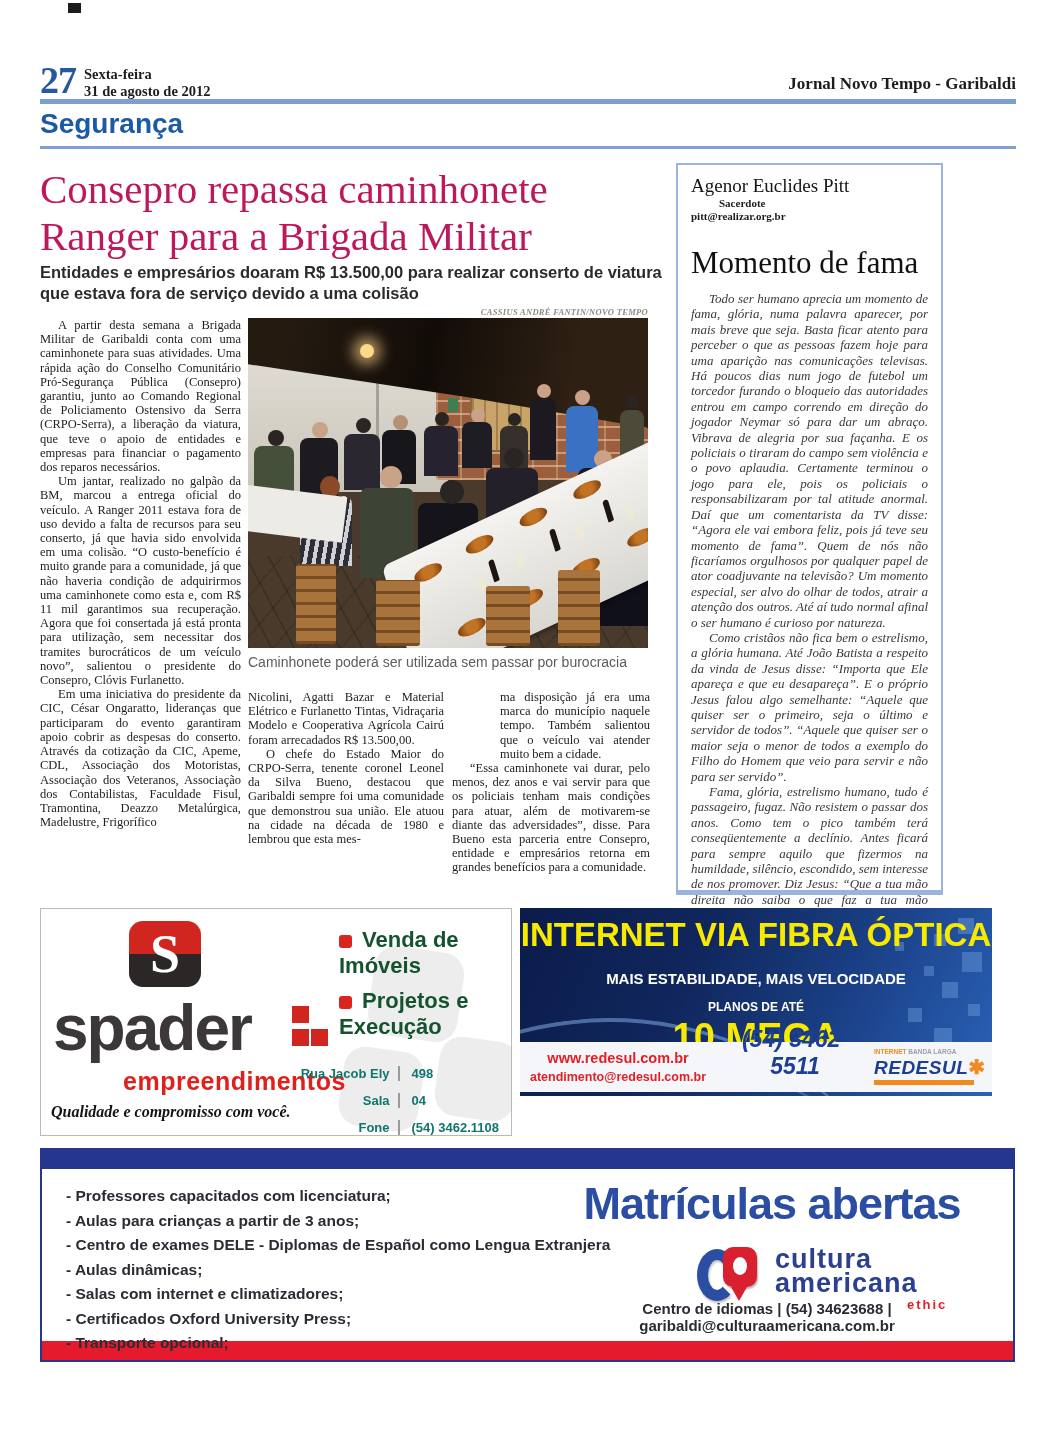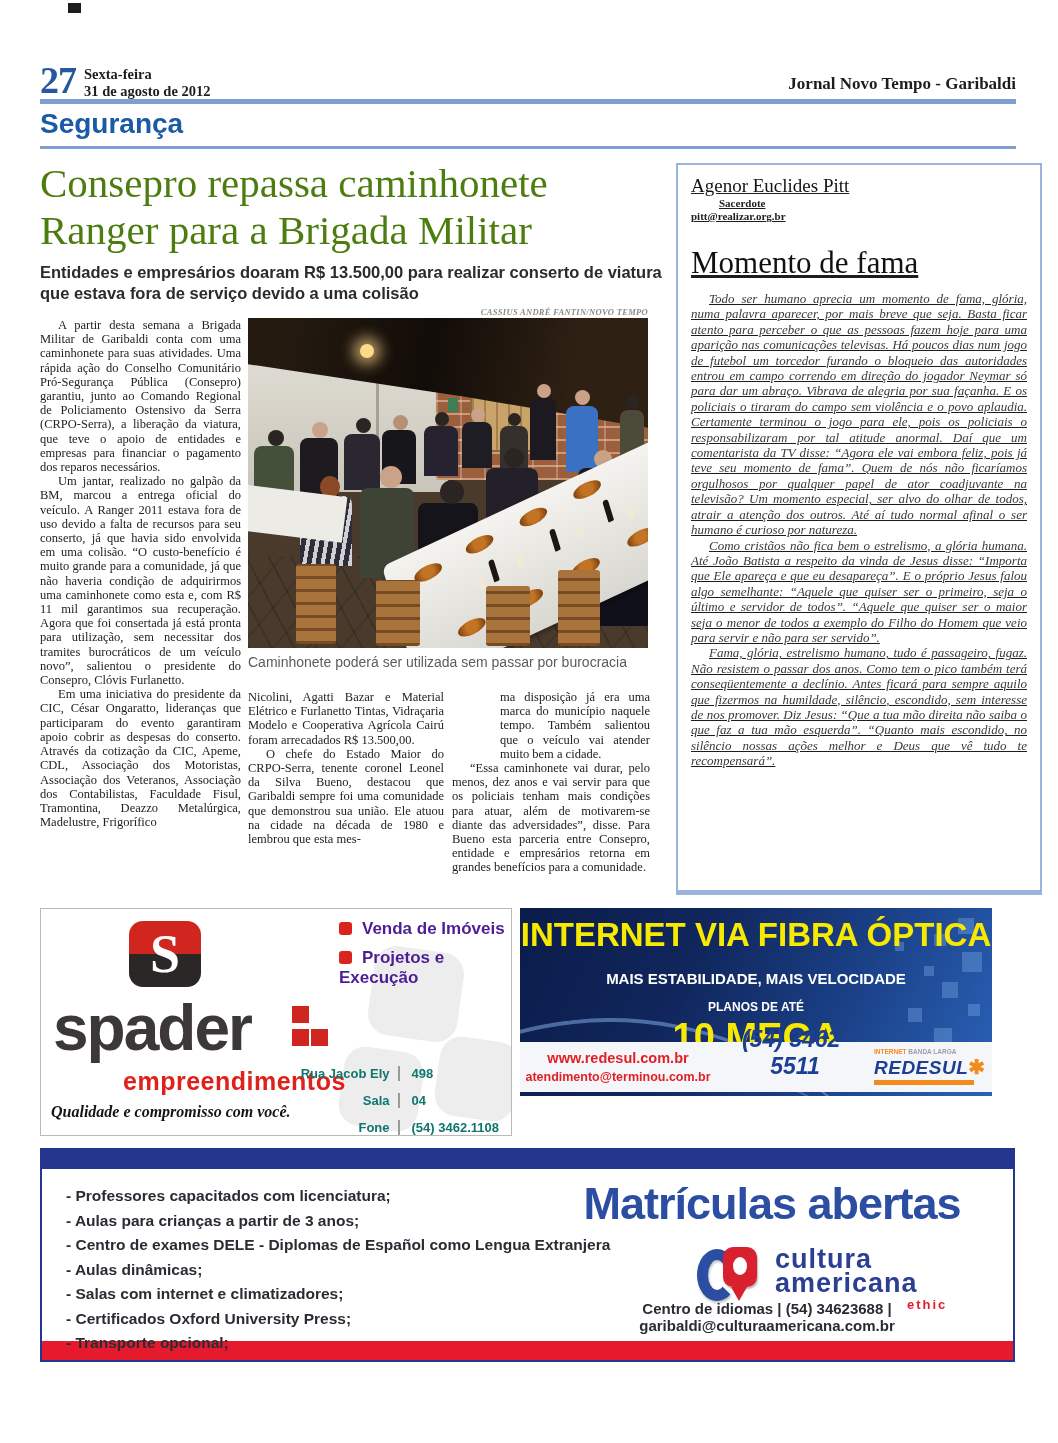--- a/index.html
+++ b/index.html
@@ -9,21 +9,21 @@
   .corner-mark{position:absolute;left:68px;top:3px;width:13px;height:10px;background:#1c1c1c;}
   .pagenum{position:absolute;left:40px;top:58px;font-size:38px;font-weight:bold;color:#26589e;letter-spacing:-1px;}
   .dateblock{position:absolute;left:84px;top:66px;font-weight:bold;font-size:14.5px;line-height:17px;color:#1d1d1f;}
   .masthead{position:absolute;right:42px;top:74px;font-weight:bold;font-size:17px;color:#1d1d1f;}
   .rule{position:absolute;left:40px;width:976px;background:#7f9fd1;}
   .rule1{top:99px;height:5px;}
   .section-title{position:absolute;left:40px;top:108px;font-family:"Liberation Sans",sans-serif;
                  font-weight:bold;font-size:28px;color:#1b5aa5;}
   .rule2{top:146px;height:3px;}
   
-  .headline{position:absolute;left:40px;top:160px;width:620px;font-size:41px;line-height:47px;color:#4d7c0f;}
+  .headline{position:absolute;left:40px;top:166px;width:620px;font-size:41px;line-height:47px;color:#be185d;}
   .subhead{position:absolute;left:40px;top:262px;width:625px;font-family:"Liberation Sans",sans-serif;
            font-weight:bold;font-size:16.5px;line-height:21px;color:#2b2b2d;}
   .bodycol{position:absolute;font-size:12.5px;line-height:14.2px;text-align:justify;color:#222224;}
   .bodycol p{margin:0;text-indent:18px;}
   .col1{left:40px;top:318px;width:201px;height:585px;}
   .col2{left:248px;top:690px;width:196px;height:215px;}
   .col3{left:452px;top:690px;width:198px;height:215px;}
   .photo-credit{position:absolute;left:248px;top:307px;width:400px;text-align:right;
                 font-size:8.5px;font-weight:bold;font-style:italic;color:#8a8a86;letter-spacing:.3px;}
   .caption{position:absolute;left:248px;top:654px;width:400px;font-family:"Liberation Sans",sans-serif;
@@ -57,22 +57,22 @@
   .bottle{position:absolute;width:6px;height:22px;border-radius:3px 3px 1px 1px;background:#1d1510;}
   .glass{position:absolute;width:7px;height:12px;border-radius:2px;background:rgba(240,235,210,.8);}
   .ph-tableL{left:-18px;top:172px;width:115px;height:46px;background:#ecebe6;transform:rotate(7deg);}
   .chair{position:absolute;background:#a8743c;border-radius:3px;
      background-image:repeating-linear-gradient(0deg,rgba(70,35,10,.5) 0 3px,transparent 3px 13px);}
   .ph-floor{left:0;bottom:0;width:100%;height:92px;
      background:linear-gradient(#7c5c42,#5a3f2c);
      background-image:repeating-linear-gradient(62deg,rgba(0,0,0,.18) 0 2px,transparent 2px 20px),
                       repeating-linear-gradient(-50deg,rgba(0,0,0,.12) 0 2px,transparent 2px 26px);}
   
-  .opinion{position:absolute;left:676px;top:163px;width:366px;height:732px;background:#fff;
-     border:2px solid #9bb4de;border-bottom:5px solid #9bb4de;box-sizing:border-box;padding:10px 13px;text-decoration:underline;}
+  .opinion{position:absolute;left:676px;top:163px;width:267px;height:732px;background:#fff;
+     border:2px solid #9bb4de;border-bottom:5px solid #9bb4de;box-sizing:border-box;padding:10px 13px;}
   .op-author{font-size:19px;color:#141416;}
   .op-role{font-weight:bold;font-size:11px;line-height:13px;margin-left:28px;}
   .op-email{font-weight:bold;font-size:11px;line-height:13px;}
   .op-title{font-size:31px;margin-top:22px;margin-bottom:10px;color:#111;}
   .op-body p{margin:0;font-style:italic;font-size:13px;line-height:15.4px;text-align:justify;
      text-indent:18px;color:#38383f;}
   
   .ad-spader{position:absolute;left:40px;top:908px;width:472px;height:228px;background:#fff;
      border:1px solid #b9b9b9;box-sizing:border-box;overflow:hidden;font-family:"Liberation Sans",sans-serif;}
   .deco-sq{position:absolute;background:#ededed;border-radius:22px;transform:rotate(8deg);}
@@ -80,21 +80,21 @@
   .sp-logo .top{position:absolute;top:0;left:0;width:100%;height:50%;background:#d1261f;}
   .sp-logo .bot{position:absolute;bottom:0;left:0;width:100%;height:50%;background:#2c2727;}
   .sp-logo .s{position:absolute;left:0;top:0;width:100%;height:100%;display:flex;align-items:center;
      justify-content:center;color:#fff;font-weight:bold;font-size:54px;font-family:"Liberation Serif",serif;}
   .sp-word{position:absolute;left:12px;top:82px;font-weight:bold;font-size:64px;letter-spacing:-2px;color:#3c3738;}
   .sp-dots{position:absolute;left:250px;top:96px;width:42px;}
   .sp-dots i{display:inline-block;width:17px;height:17px;background:#d1261f;margin:1px;}
   .sp-sub{position:absolute;left:82px;top:158px;font-weight:bold;font-size:25px;color:#e0201b;letter-spacing:.5px;}
   .sp-tag{position:absolute;left:10px;top:194px;font-family:"Liberation Serif",serif;font-style:italic;
      font-weight:bold;font-size:16px;color:#141414;}
-  .sp-bullets{position:absolute;left:298px;top:10px;font-weight:bold;font-size:17px;color:#4c1d95;}
+  .sp-bullets{position:absolute;left:298px;top:18px;font-weight:bold;font-size:22px;color:#14532d;}
   .sp-bullets div{margin-bottom:9px;}
   .sp-bullets i{display:inline-block;width:13px;height:13px;background:#d9251d;border-radius:3px;
      margin-right:10px;vertical-align:-1px;}
   .sp-addr{position:absolute;right:12px;bottom:0;font-weight:bold;font-size:13px;color:#0f766e;
      display:grid;grid-template-columns:auto auto;column-gap:8px;row-gap:1px;gap:12px;}
   .sp-addr .lbl{text-align:right;border-right:2px solid #9a9a9a;padding-right:8px;}
   .ad-redesul{position:absolute;left:520px;top:908px;width:472px;height:188px;box-sizing:border-box;
      overflow:hidden;font-family:"Liberation Sans",sans-serif;
      background:linear-gradient(115deg,#0b1c4a 0%,#10265c 35%,#1a3f85 65%,#2a62b8 100%);}
   .rs-curve{position:absolute;width:700px;height:700px;border-radius:50%;
@@ -308,21 +308,21 @@
     <div class="mos" style="right:40px;top:120px;width:18px;height:18px;"></div>
     <div class="mos" style="right:14px;top:140px;width:10px;height:10px;"></div>
     <div class="mos" style="right:88px;top:34px;width:9px;height:9px;"></div>
     <div class="rs-h1">INTERNET VIA FIBRA ÓPTICA</div>
     <div class="rs-h2">MAIS ESTABILIDADE, MAIS VELOCIDADE</div>
     <div class="rs-h3">PLANOS DE ATÉ</div>
     <div class="rs-h4">10 MEGA</div>
     <div class="rs-h5">INFORME-SE!</div>
     <div class="rs-bar"></div>
     <div class="rs-site">www.redesul.com.br</div>
-    <div class="rs-mail">atendimento@terminou.com.br</div>
+    <div class="rs-mail">atendimento@redesul.com.br</div>
     <div class="rs-phone">(54) 3462-5511</div>
     <div class="rs-logo">
       <div class="top"><span>INTERNET</span> <b>BANDA LARGA</b></div>
       <div class="name"><span>REDESUL</span><span class="star">✱</span></div>
       <div class="strip"></div>
     </div>
   </div>
 
   <div class="ad-cultura">
     <div class="cu-topbar"></div>

